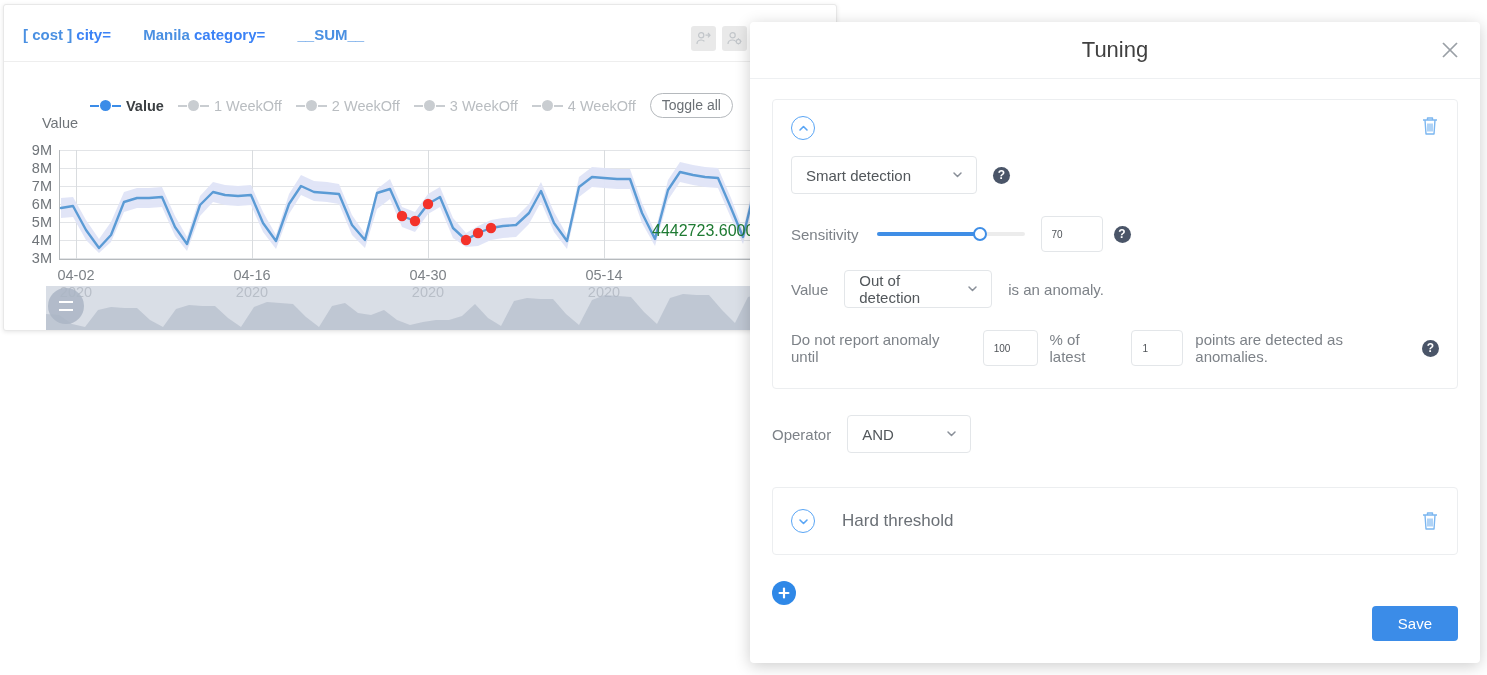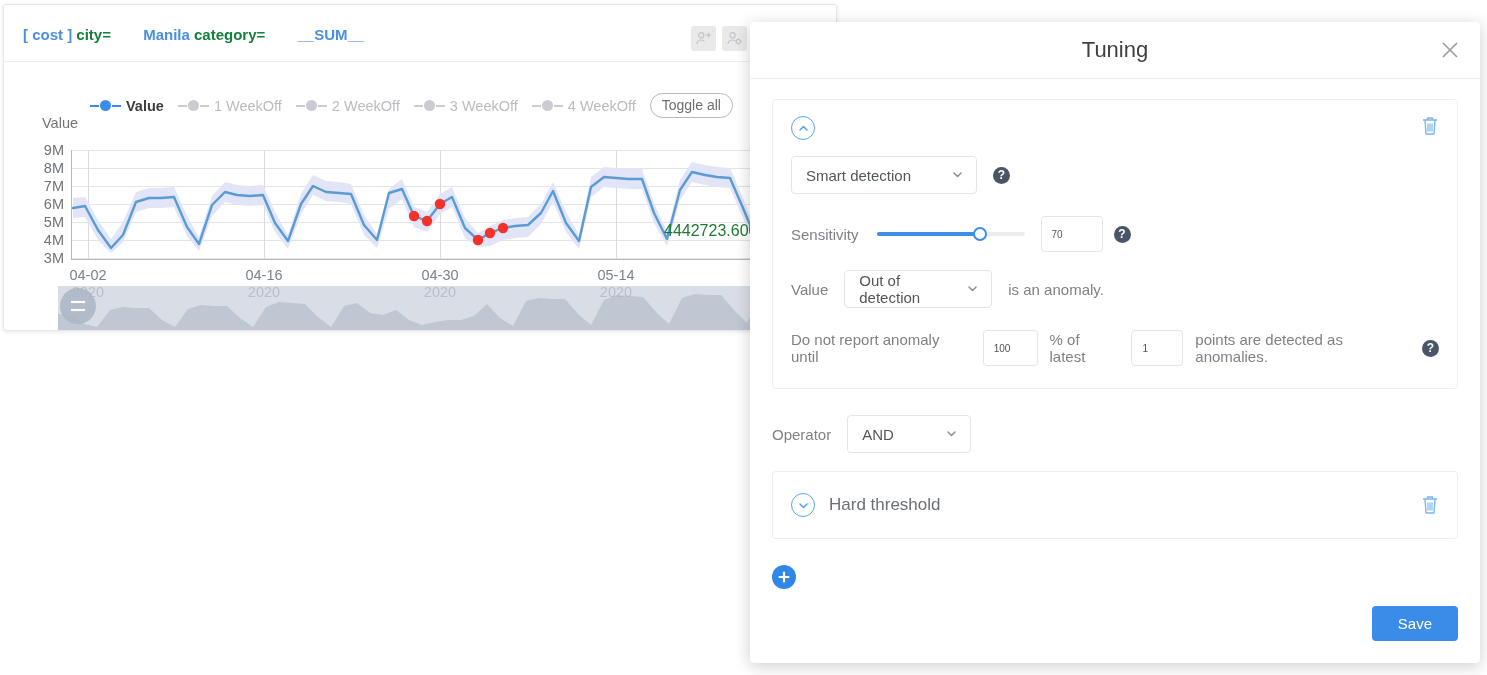--- a/index.html
+++ b/index.html
@@ -43,21 +43,21 @@
   .metric-title {
     position: absolute;
     left: 19px;
     top: 21px;
     font-size: 15px;
     white-space: nowrap;
     letter-spacing: 0px;
   }
   .metric-title .brk { color: #4a90e2; font-weight: bold; }
   .metric-title .cost { color: #4a90e2; font-weight: bold; }
-  .metric-title .key { color: #15803d; font-weight: bold; }
+  .metric-title .key { color: #3b82f6; font-weight: bold; }
   .metric-title .val { color: #4a90e2; font-weight: bold; margin-left: 28px; }
 
   .header-icons {
     position: absolute;
     right: 58px;
     top: 21px;
     display: flex;
     gap: 6px;
   }
   .hicon {
@@ -115,21 +115,21 @@
   
   .axis-title {
     position: absolute;
     left: 38px;
     top: 110px;
     font-size: 14.5px;
     color: #6f7479;
   }
   .plot-wrap {
     position: absolute;
-    left: 12px;
+    left: 0px;
     top: 133px;
     width: 832px;
     height: 196px;
   }
   .plot-wrap svg { display: block; }
 
   
   .tuning-panel {
     position: absolute;
     left: 750px;
@@ -537,21 +537,21 @@
         <div class="select-box" style="width:124px; margin-left:16px;">
           <span>AND</span>
           <span class="chev">
             <svg width="13" height="13" viewBox="0 0 13 13">
               <polyline points="3,5 6.5,8.5 10,5" fill="none" stroke="#8a9099" stroke-width="1.5" stroke-linecap="round" stroke-linejoin="round"></polyline>
             </svg>
           </span>
         </div>
       </div>
 
-      <div class="hard-box" style="margin-top:18px;">
+      <div class="hard-box" style="margin-top:34px;gap:13px;">
         <div class="circle-btn">
           <svg width="13" height="13" viewBox="0 0 13 13">
             <polyline points="3,5 6.5,8.5 10,5" fill="none" stroke="#59a5f5" stroke-width="1.6" stroke-linecap="round" stroke-linejoin="round"></polyline>
           </svg>
         </div>
         <span style="margin-left:14px; font-size:17px; color:#6b7076;">Hard threshold</span>
         <div style="position:absolute; right:16px; top:21px; width:22px; height:24px;">
           <svg width="22" height="24" viewBox="0 0 22 24">
             <path d="M4 6 h14 M8.5 6 V4 h5 V6 M6 6 l1 14 h8 l1 -14" fill="none" stroke="#7bb6f0" stroke-width="1.4" stroke-linejoin="round"></path>
             <line x1="9" y1="9.5" x2="9" y2="17.5" stroke="#7bb6f0" stroke-width="1.2"></line>

